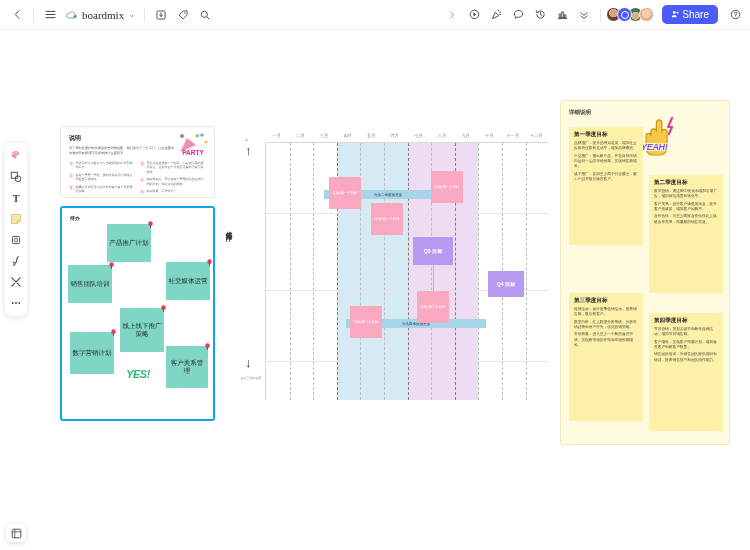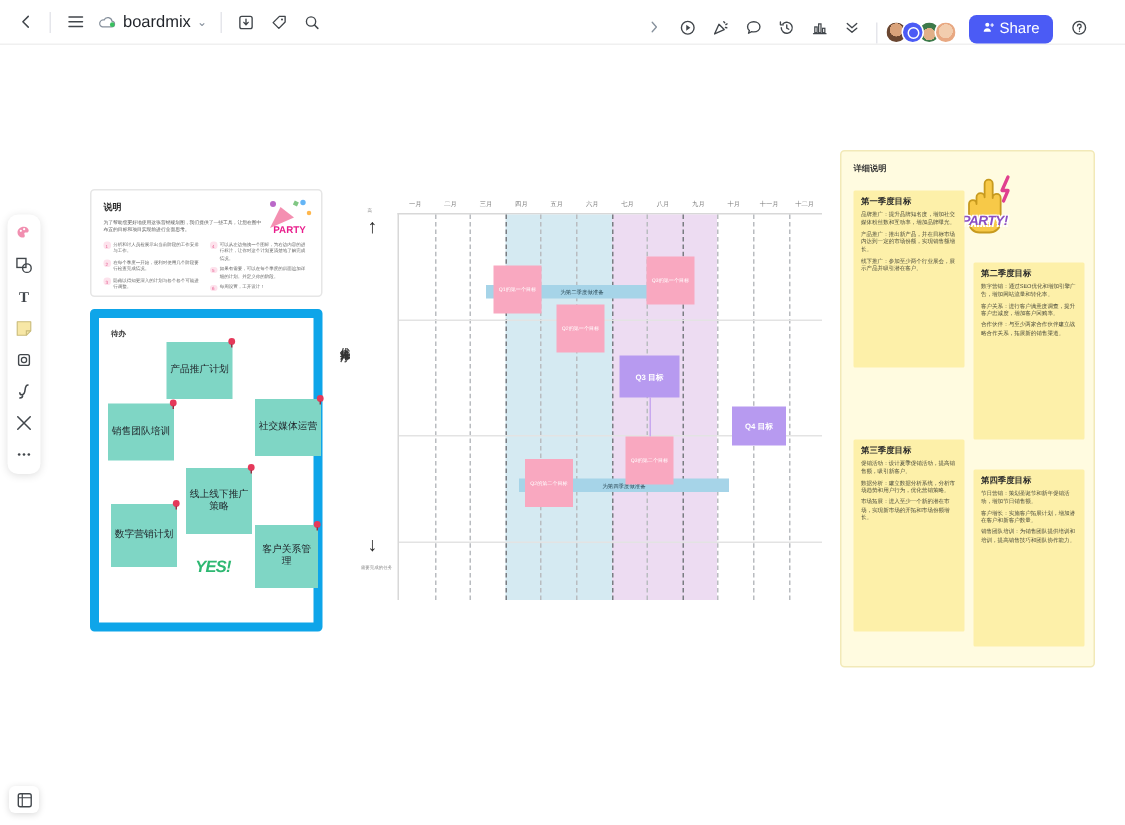--- a/index.html
+++ b/index.html
@@ -9,22 +9,22 @@
     font-family: "Liberation Sans", "DejaVu Sans", sans-serif;
     color: #1f2329;
   }
 
   
   .topbar {
     position: absolute; top: 0; left: 0; width: 750px; height: 30px;
     background: #ffffff; display: flex; align-items: center;
     border-bottom: 1px solid #f0f0f0;
   }
-  .tb-left { display: flex; align-items: center; height: 100%; padding-left: 6px; }
-  .tb-right { display: flex; align-items: flex-end; height: 100%; margin-left: auto; padding-right: 20px; }
+  .tb-left { display: flex; align-items: center; height: 100%; padding-left: 6px; font-family: Liberation Serif, serif; }
+  .tb-right { display: flex; align-items: center; height: 100%; margin-left: auto; padding-right: 4px; }
   .tb-btn {
     width: 22px; height: 22px; display: flex; align-items: center; justify-content: center;
     border-radius: 4px; color: #41464b; cursor: pointer;
   }
   .tb-sep { width: 1px; height: 14px; background: #e5e6eb; margin: 0 5px; }
   .doc-name {
     display: flex; align-items: center; gap: 4px; font-size: 11px;
     color: #1f2329; padding: 0 4px; cursor: pointer; white-space: nowrap;
   }
   .cloud-dot { position: relative; display: inline-block; width: 13px; height: 10px; }
@@ -94,21 +94,21 @@
   }
   .desc-item p { font-size: 3px; line-height: 1.5; color: #666; }
   .party-sticker {
     position: absolute; right: 4px; top: 3px; width: 34px; height: 30px;
     font-size: 7px; font-weight: bold; text-align: center; line-height: 1;
   }
 
   
   .card-todo {
     position: absolute; left: 12px; top: 106px; width: 155px; height: 215px;
-    background: #fff; border: 6px solid #0ea5e9; border-radius: 3px;
+    background: #fff; border: 2px solid #0ea5e9; border-radius: 3px;
   }
   .todo-title { position: absolute; left: 8px; top: 7px; font-size: 5px; font-weight: bold; color: #333; }
   .note {
     position: absolute; background: #7fd6c5; color: #1f2329;
     display: flex; align-items: center; justify-content: center; text-align: center;
     font-size: 6.5px; line-height: 1.3; font-weight: 500; padding: 2px;
   }
   .pin {
     position: absolute; width: 7px; height: 7px; right: -3px; top: -3px;
   }
@@ -543,21 +543,21 @@
   </div>
 
   <div class="panel">
     <div class="panel-title">详细说明</div>
 
     <div class="yeah-sticker">
       <svg width="46" height="42" viewBox="0 0 46 42">
         <path d="M14 40c-4 0-7-3-7-7V21c0-1.5 1.2-2.6 2.6-2.6S12 19.5 12 21v-4.5c0-1.5 1.2-2.7 2.7-2.7s2.7 1.2 2.7 2.7V7.5c0-1.5 1.2-2.7 2.7-2.7s2.7 1.2 2.7 2.7V17c0-1.5 1.2-2.7 2.7-2.7s2.6 1.2 2.6 2.7v16c0 4-3.5 7-7.5 7z" fill="#f7c948" stroke="#c79a1e" stroke-width="1.2" stroke-linejoin="round"></path>
         <path d="M33 3l-4 9h4l-3 7" fill="none" stroke="#e0408f" stroke-width="2.2" stroke-linecap="round" stroke-linejoin="round"></path>
       </svg>
-      <div class="yeah-text">PARTY!</div>
+      <div class="yeah-text">YEAH!</div>
     </div>
 
     <div class="gbox" style="left:8px;top:26px;width:74px;height:118px;">
       <h4>第一季度目标</h4>
       <p>品牌推广：提升品牌知名度，增加社交媒体粉丝数和互动率，增加品牌曝光。</p>
       <p>产品推广：推出新产品，并在目标市场内达到一定的市场份额，实现销售额增长。</p>
       <p>线下推广：参加至少两个行业展会，展示产品并吸引潜在客户。</p>
     </div>
 
     <div class="gbox" style="left:88px;top:74px;width:74px;height:118px;">

